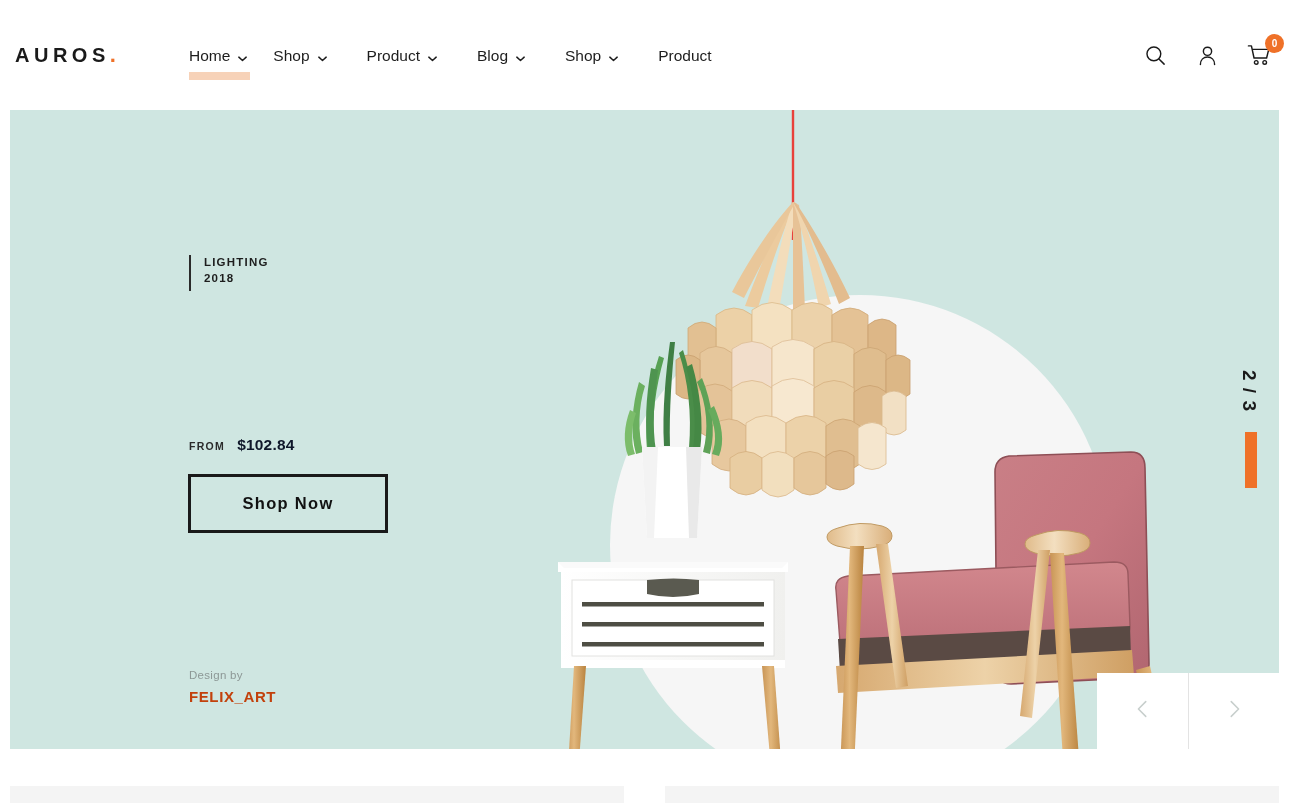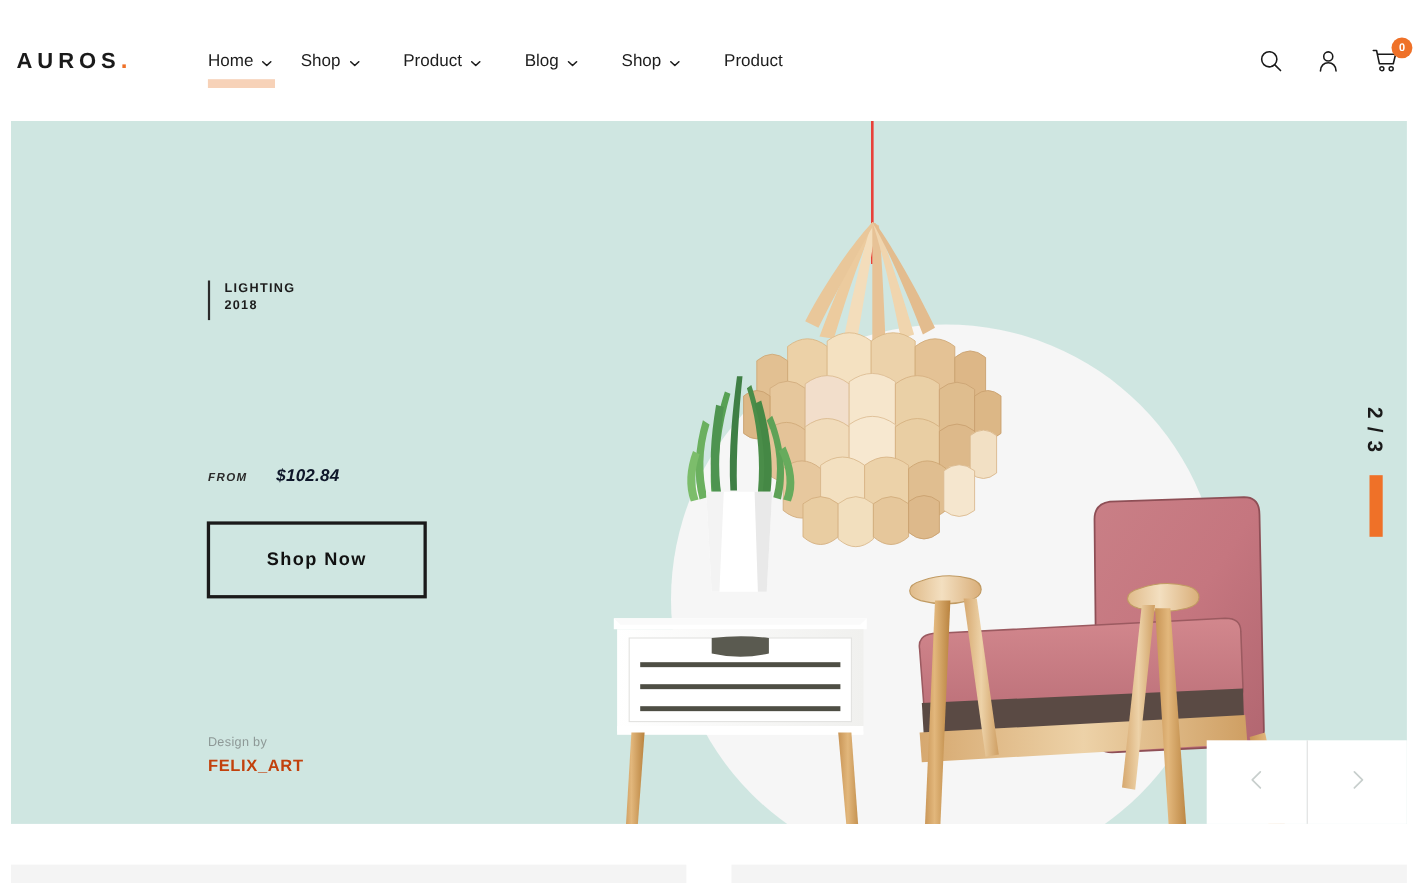--- a/index.html
+++ b/index.html
@@ -55,26 +55,26 @@
   }
 
   .eyebrow { position:absolute; left:179px; top:145px; display:flex; gap:13px; }
   .eyebrow .bar { width:2px; height:36px; background:#2b2b2b; }
   .eyebrow .txt { font-size:11.5px; font-weight:700; letter-spacing:1.2px; color:#1d1d1d; line-height:15.5px; }
 
   .hero-title {
     position:absolute; left:179px; top:252px;
     font-size:76px; font-weight:700; letter-spacing:22px; color:#111; line-height:1;
   }
-  .price-row { position:absolute; left:179px; top:314px; display:flex; align-items:baseline; gap:26px;font-style:italic; }
+  .price-row { position:absolute; left:179px; top:326px; display:flex; align-items:baseline; gap:12px; }
   .price-from { font-size:10.5px; font-weight:600; letter-spacing:1.3px; color:#2b2b2b; }
   .price-val { font-size:15.5px; font-weight:700; color:#0f172a; letter-spacing:0.2px; }
 
   .shop-btn {
-    position:absolute; left:178px; top:364px; width:200px; height:70px;
+    position:absolute; left:178px; top:364px; width:200px; height:59px;
     border:3px solid #1a1a1a; background:transparent; cursor:pointer;
     display:flex; align-items:center; justify-content:center;
     font-size:16.5px; font-weight:700; letter-spacing:1.3px; color:#111;
     font-family:"Liberation Sans", sans-serif;
   }
 
   .designer { position:absolute; left:179px; top:559px; }
   .designer .d1 { font-size:11.5px; color:#8d9896; letter-spacing:0.3px; }
   .designer .d2 { font-size:15px; font-weight:700; color:#c2410c; letter-spacing:0.6px; margin-top:7px; }
 

